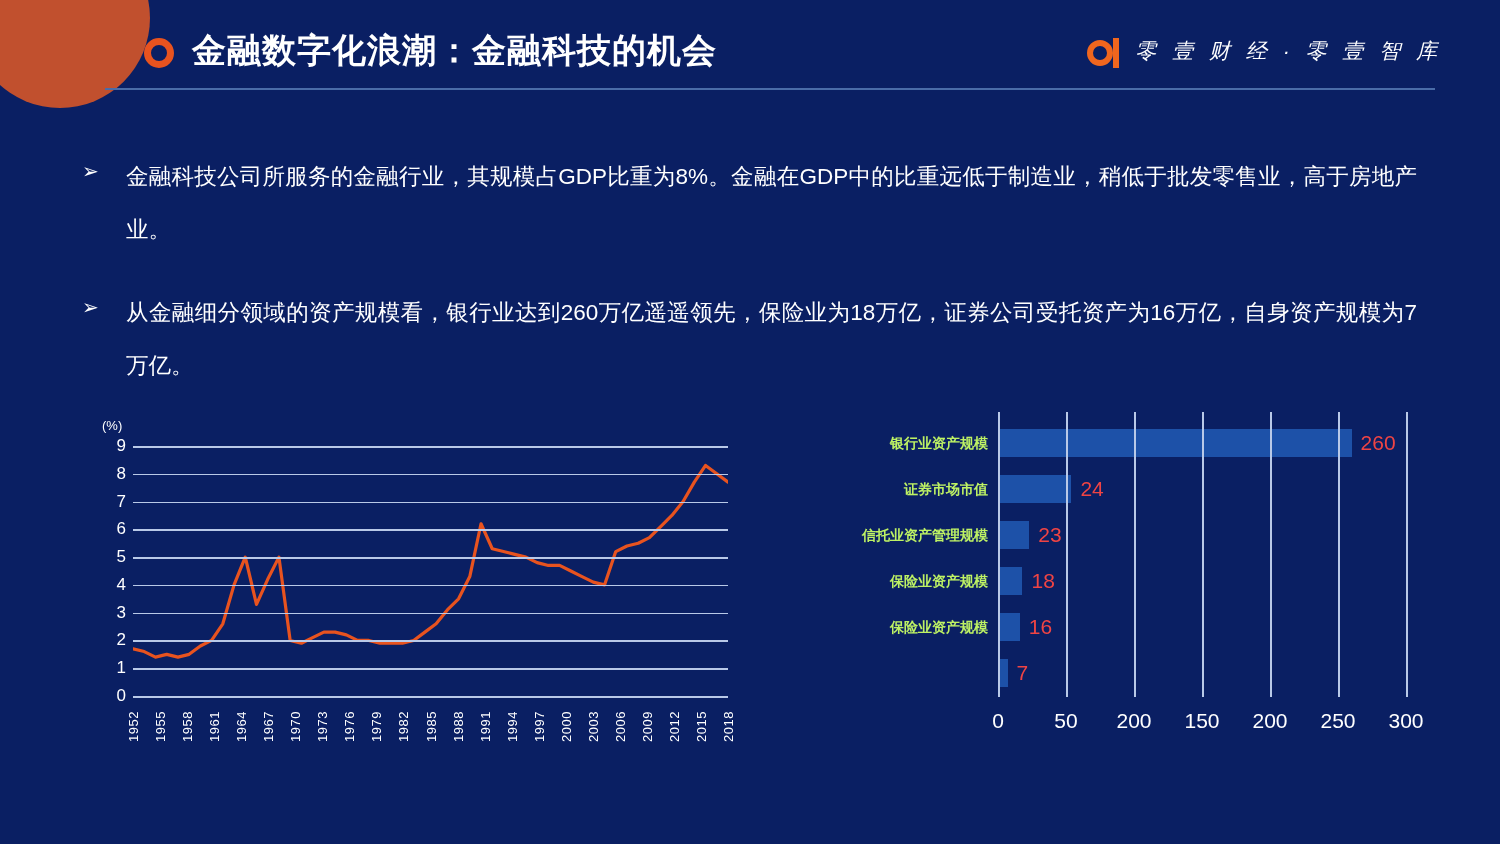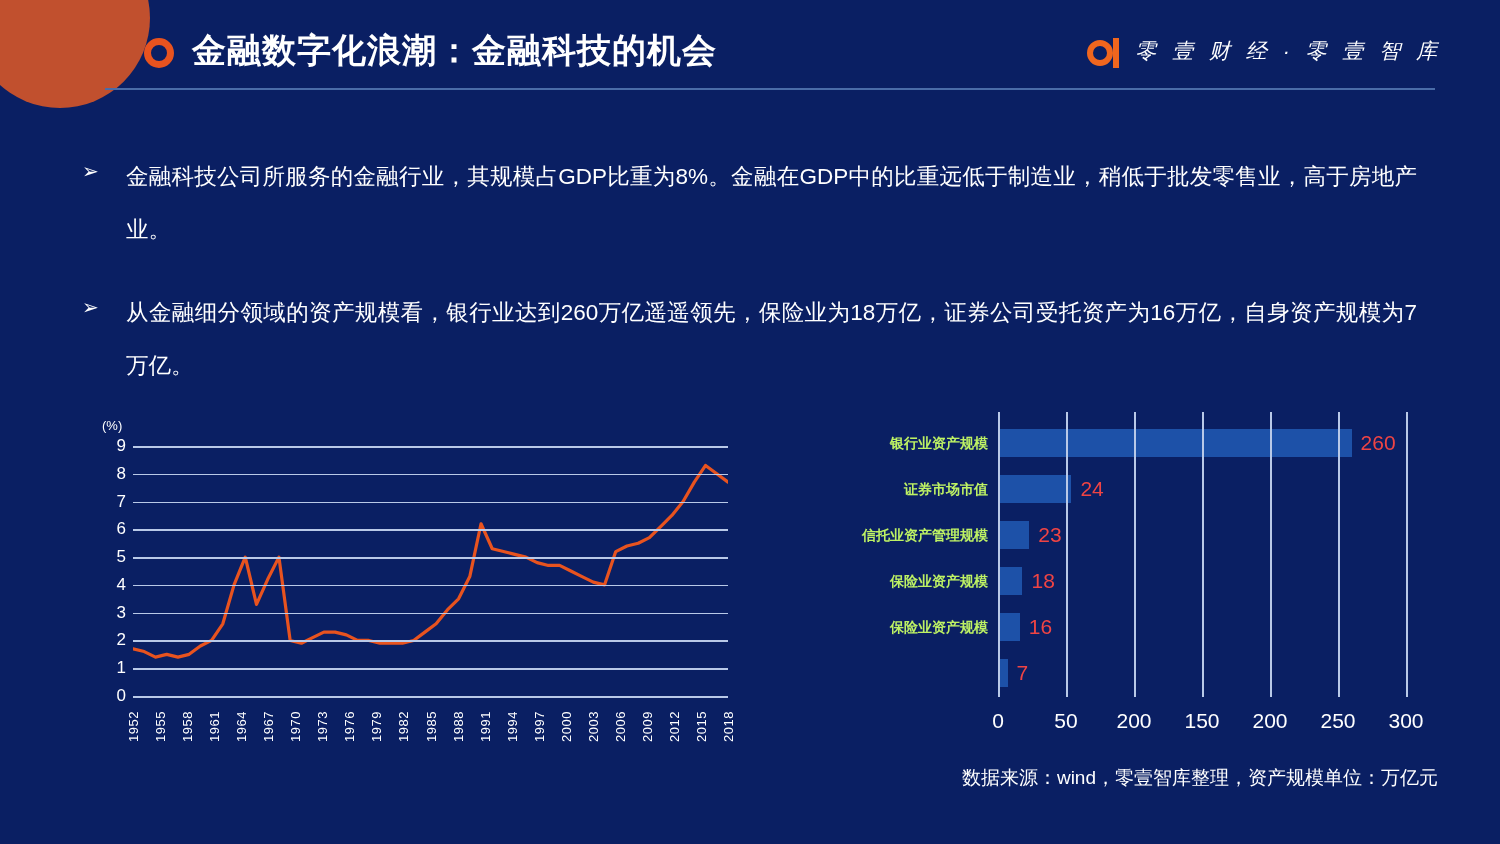--- a/index.html
+++ b/index.html
@@ -357,14 +357,13 @@
         <div class="bar-xtick" style="left: 0px;">0</div>
         <div class="bar-xtick" style="left: 68px;">50</div>
         <div class="bar-xtick" style="left: 136px;">200</div>
         <div class="bar-xtick" style="left: 204px;">150</div>
         <div class="bar-xtick" style="left: 272px;">200</div>
         <div class="bar-xtick" style="left: 340px;">250</div>
         <div class="bar-xtick" style="left: 408px;">300</div>
       </div>
   </div>
 
-  <div class="source-note">数据来源：wind，零壹智库整理，资产规模单位：万亿元</div>
 </div>
 
 </body></html>

